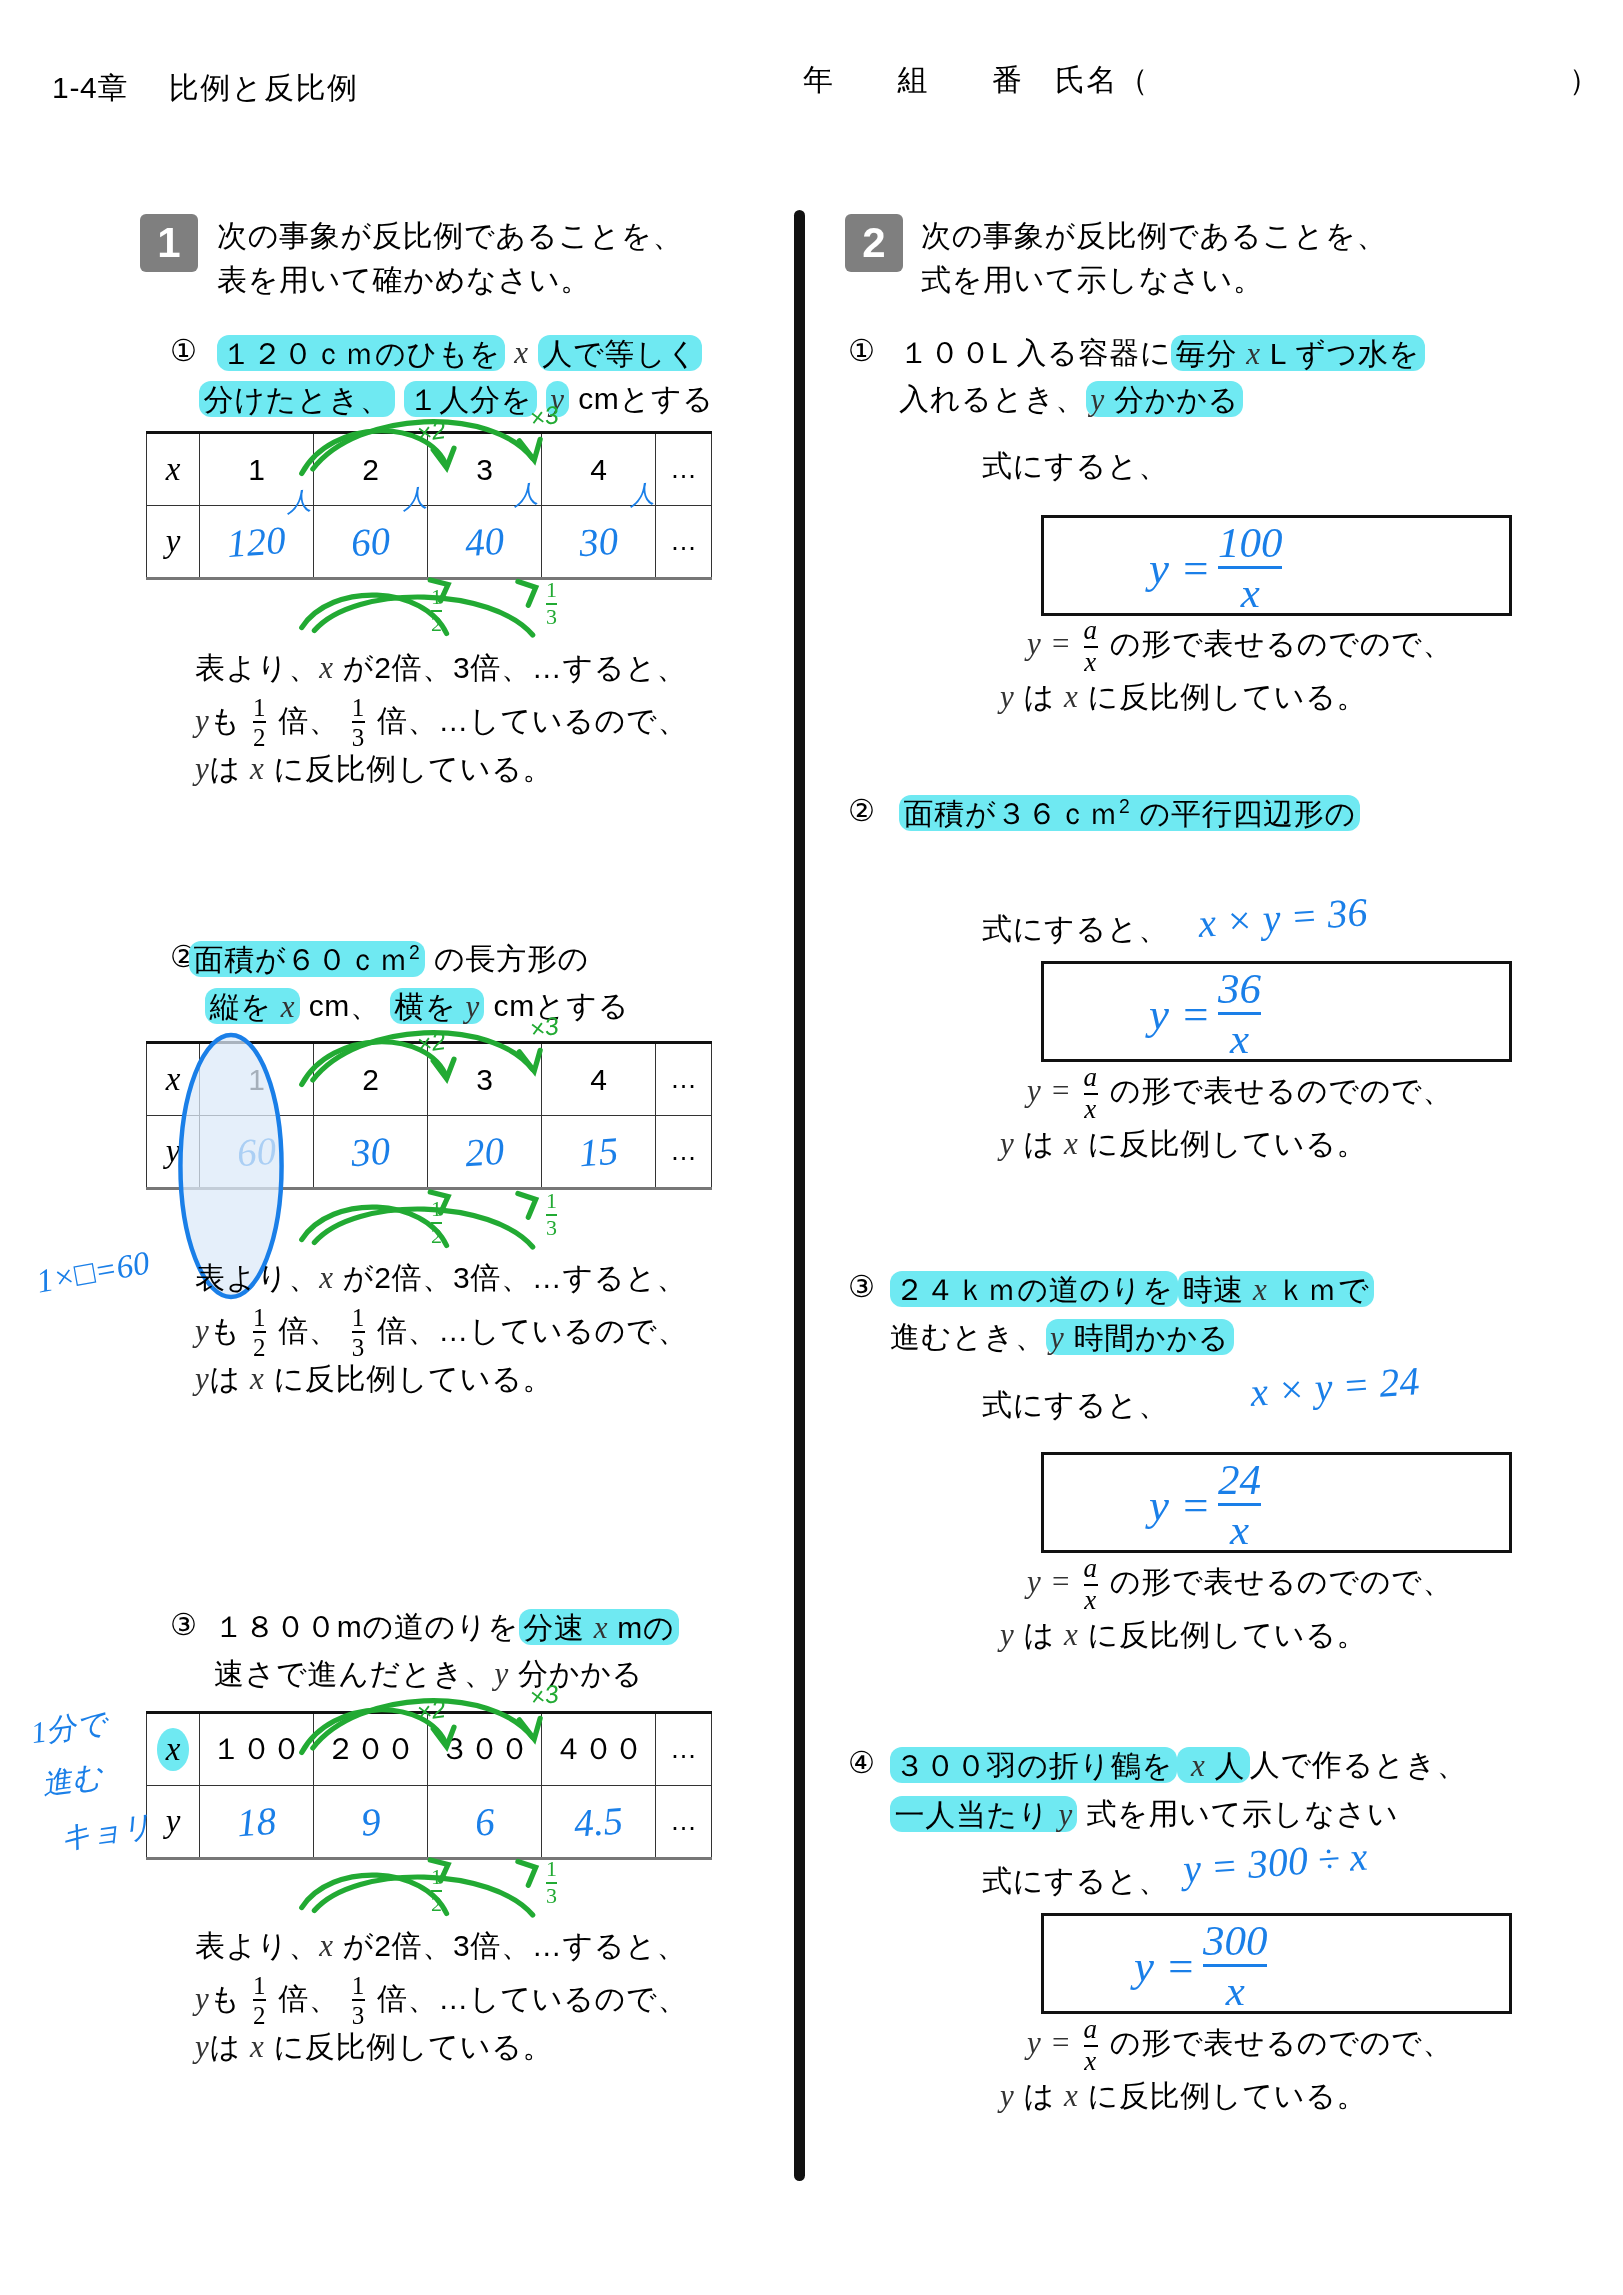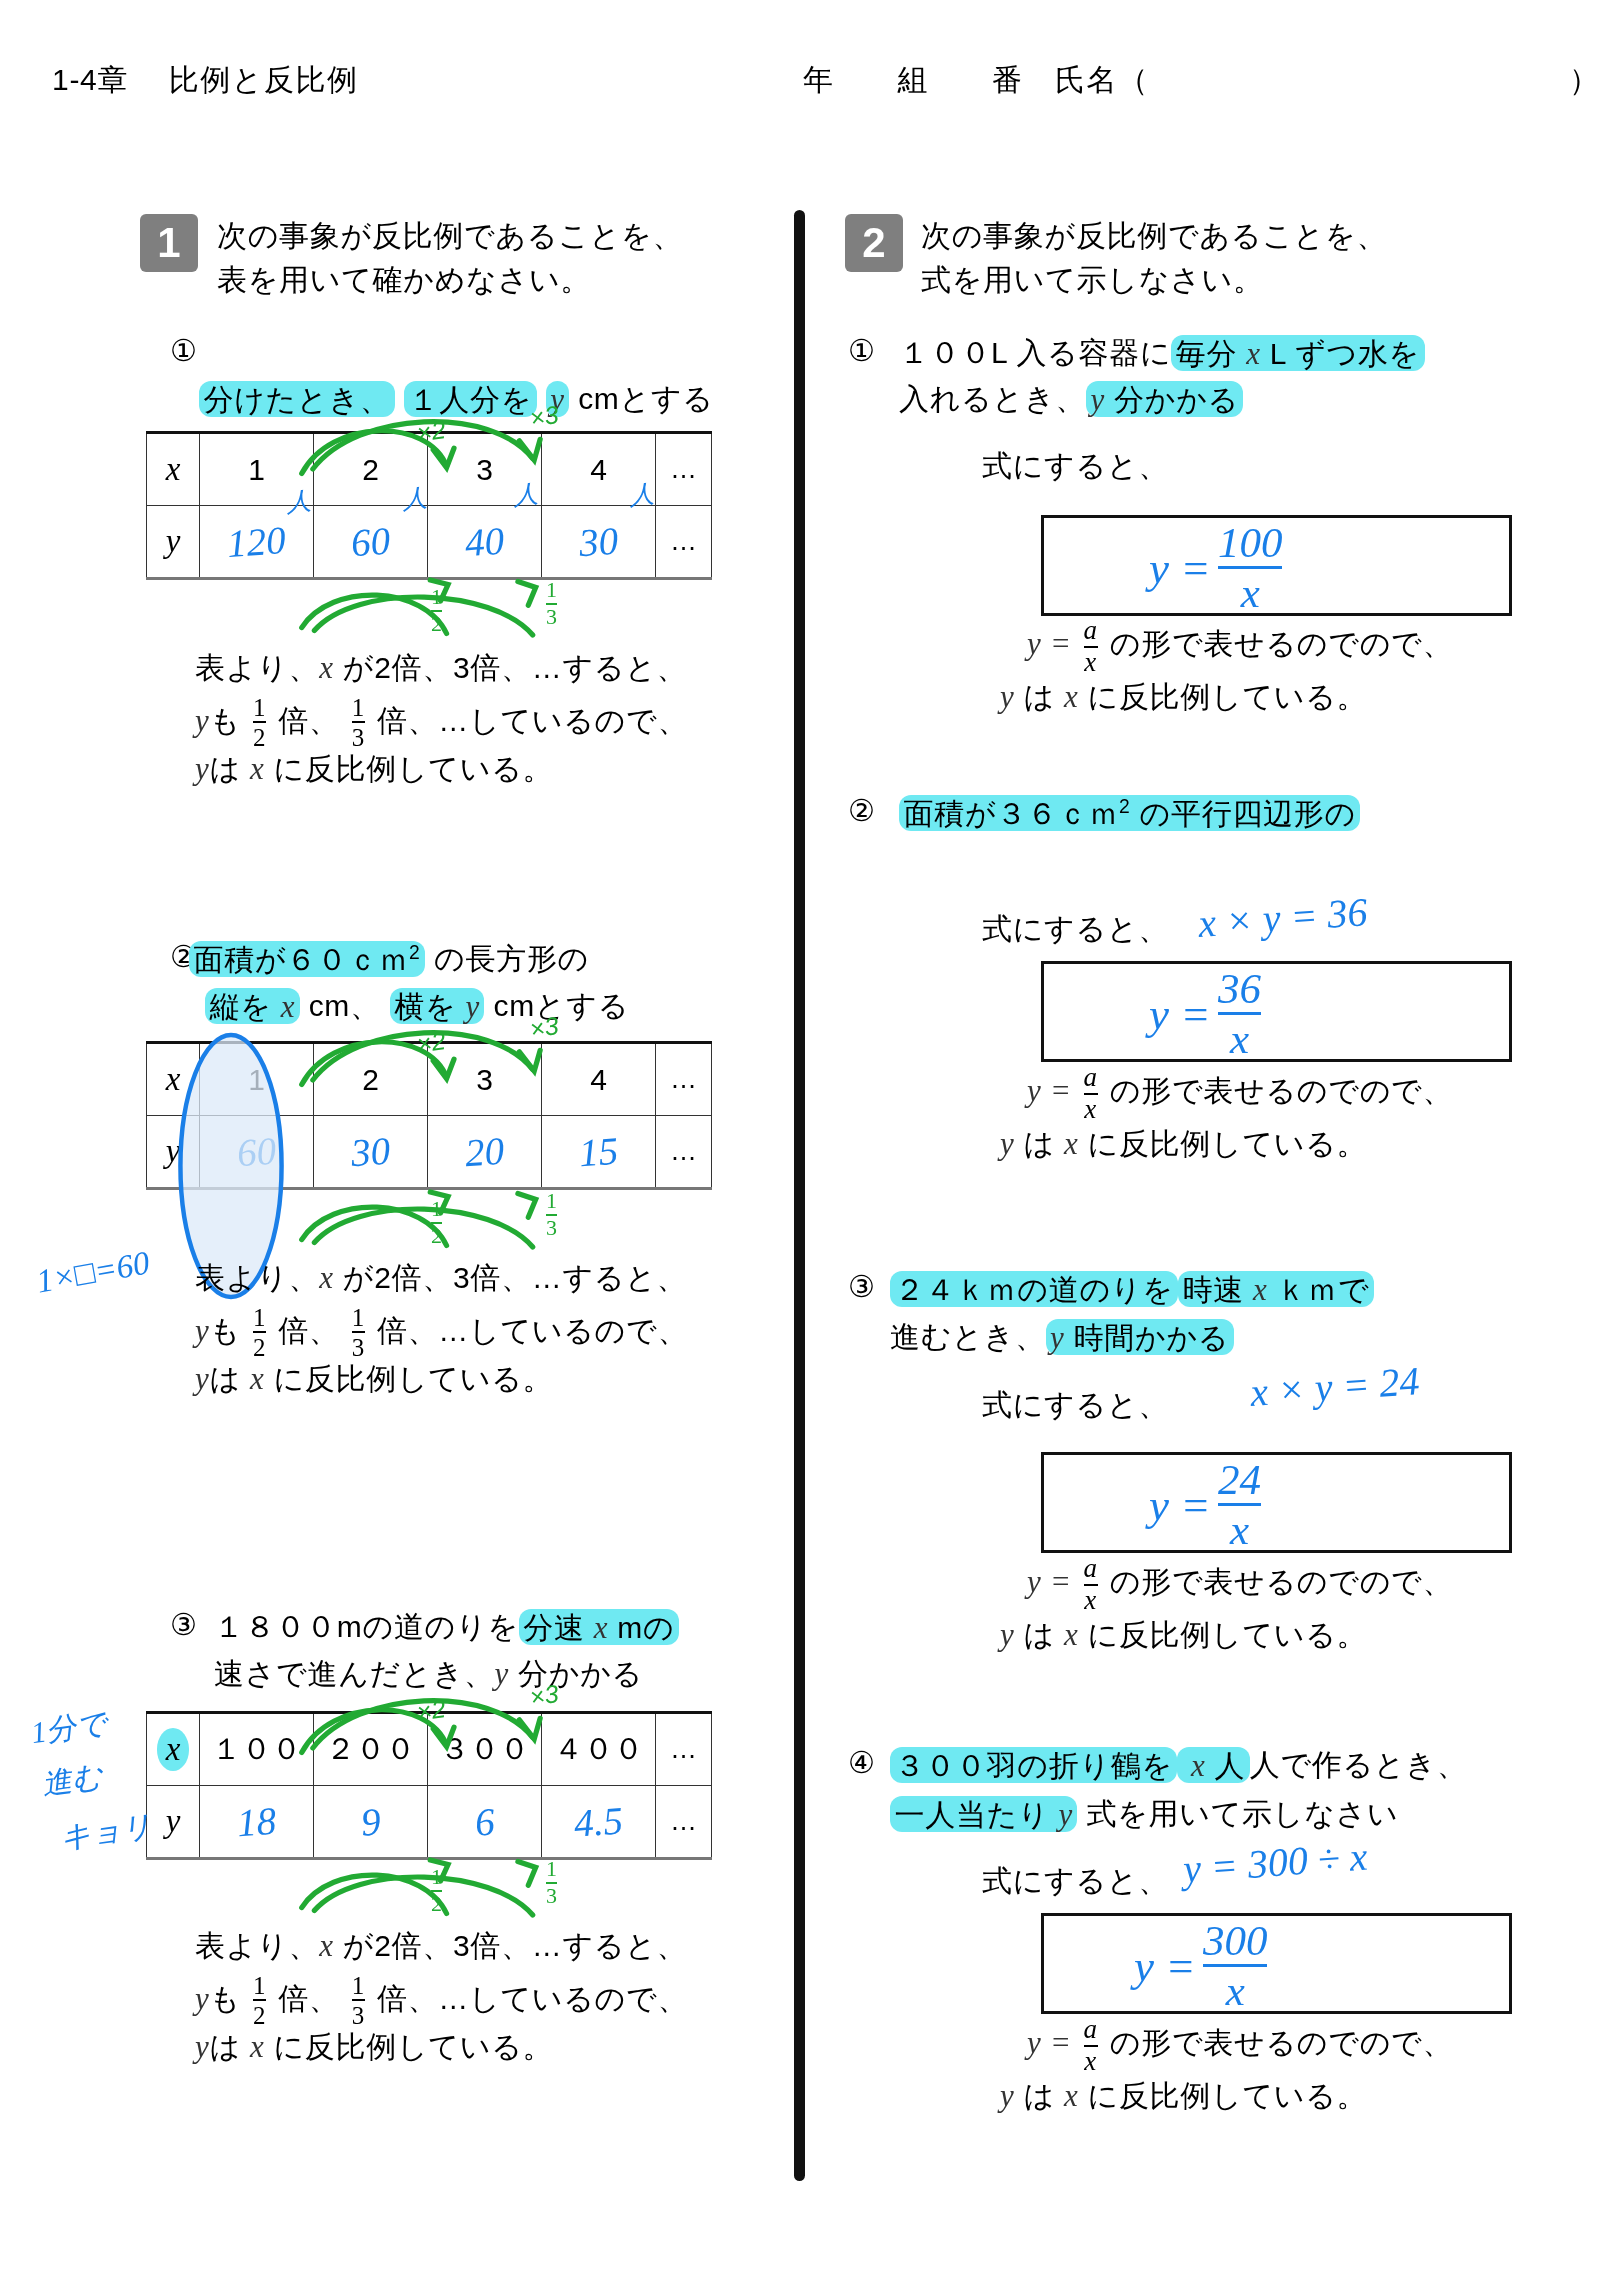--- a/index.html
+++ b/index.html
@@ -8,21 +8,21 @@
     background:#ffffff;
     font-family:"Liberation Sans","DejaVu Sans",sans-serif;
     color:#000;
     position:relative;
     overflow:hidden;
   }
   .page{position:absolute;left:0;top:0;width:1624px;height:2295px;}
 
   
   .hdr{position:absolute;top:60px;left:52px;width:1525px;height:37px;}
-  .hdr-left{position:absolute;left:0;top:0;font-size:30px;letter-spacing:1.5px;white-space:nowrap;}
+  .hdr-left{position:absolute;left:0;top:8px;font-size:30px;letter-spacing:1.5px;white-space:nowrap;}
   .hdr-left .chap{letter-spacing:0.7px;}
   .hdr-left .sp{display:inline-block;width:21px;}
   .hdr-right{position:absolute;left:751px;top:0;font-size:30px;white-space:nowrap;letter-spacing:1.5px;}
   .hdr-paren-close{position:absolute;left:1517px;top:0;font-size:30px;}
 
   .title{position:absolute;top:115px;left:119px;font-size:42px;font-weight:bold;letter-spacing:2.2px;white-space:nowrap;}
 
   
   .divider{position:absolute;left:794px;top:210px;width:11px;height:1971px;background:#111;border-radius:6px;}
 
@@ -100,20 +100,25 @@
   </div>
 
 
   <div class="divider"></div>
 
   <div class="qbadge" style="left:140px;top:214px;">1</div>
   <div class="qprompt" style="left:217px;top:214px;width:536px;">次の事象が反比例であることを、
 表を用いて確かめなさい。</div>
 
   <div class="itemnum" style="left:170px;top:333px;">①</div>
+  <div class="itemline" style="left:217px;top:333px;">
+    <span class="hl">１２０ｃｍのひもを</span>
+    <span class="var">x</span>
+    <span class="hl">人で等しく</span>
+  </div>
   <div class="itemline" style="left:199px;top:379px;">
     <span class="hl">分けたとき、</span><span></span>
     <span class="hl">１人分を</span>
     <span class="hl"><span class="var">y</span></span>
     <span>cmとする</span>
   </div>
 
   <table class="tbl" style="left:146px;top:431px;">
     <tbody>
         <tr class="hdrow">

